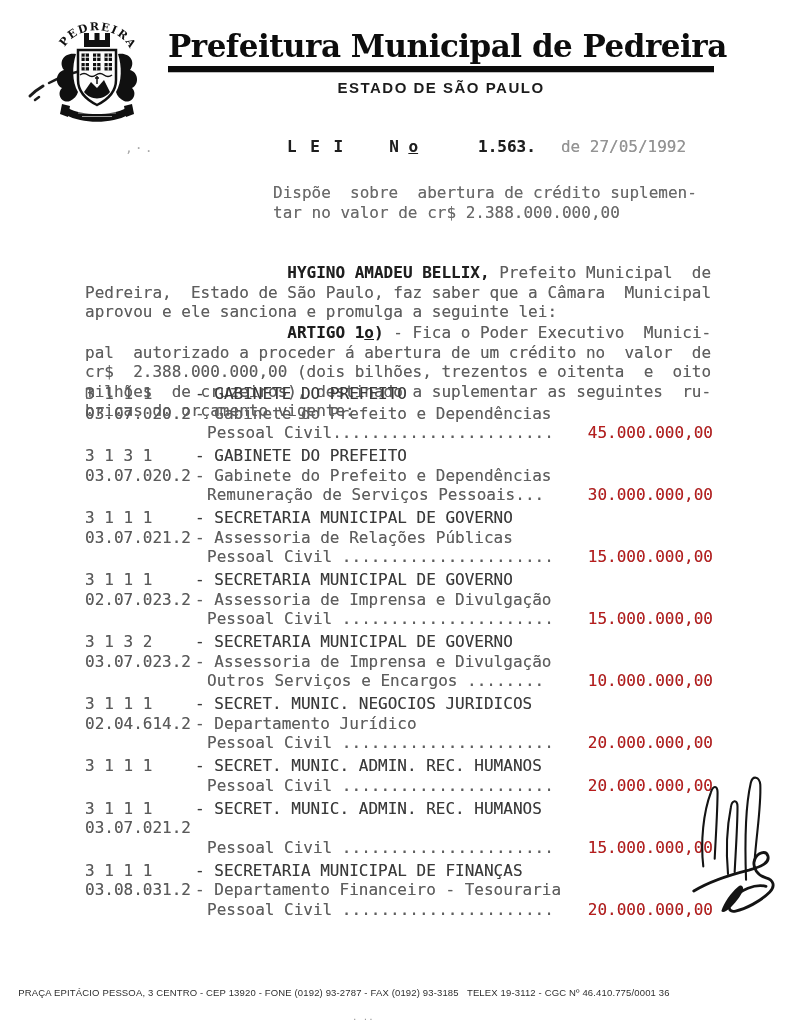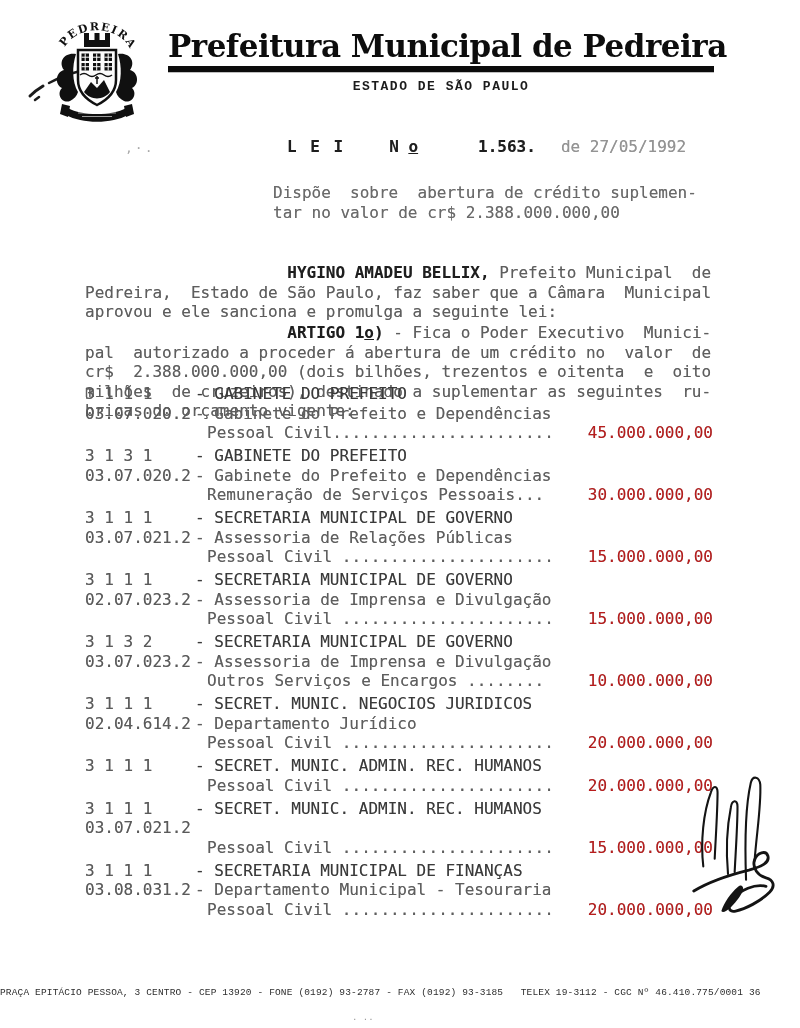--- a/index.html
+++ b/index.html
@@ -6,22 +6,22 @@
   .page{position:relative;width:800px;height:1028px;background:#ffffff;overflow:hidden;
         font-family:"DejaVu Sans Mono",monospace;}
 
   
   .coat{position:absolute;left:34px;top:12px;width:126px;height:110px;}
   .pen-mark{position:absolute;left:22px;top:50px;width:96px;height:56px;}
   .title-wrap{position:absolute;left:168px;top:28px;width:546px;text-align:center;}
   .title{font-family:"DejaVu Serif",serif;font-weight:bold;font-size:31px;line-height:36px;
          color:#0d0d0d;letter-spacing:-0.5px;white-space:nowrap;}
   .rule{margin-top:2px;height:6px;background:#0b0b0b;box-shadow:0 1px 0 rgba(0,0,0,.25);}
-  .subtitle{margin-top:7px;font-family:Liberation Mono, monospace;font-weight:bold;
-            font-size:13px;letter-spacing:1.5px;color:#1c1c1c;}
+  .subtitle{margin-top:7px;font-family:Liberation Sans, sans-serif;font-weight:bold;
+            font-size:15px;letter-spacing:1.5px;color:#1c1c1c;}
 
   
   .doc{position:absolute;left:85px;top:0;width:634px;font-size:16px;line-height:19.5px;
        color:#5e5e5e;text-shadow:0 0 0.5px rgba(90,90,90,.55);}
   .pre{white-space:pre;}
   .b{color:#1e1e1e;font-weight:bold;}
   .ord{text-decoration:underline;}
   .lei-artifact{position:absolute;left:125px;top:140px;color:#a9a9a9;font-size:13px;letter-spacing:2px;}
   .lei-line{position:absolute;top:137px;left:0;white-space:nowrap;}
   .lei-line .lei{margin-left:202px;letter-spacing:2px;}
@@ -39,21 +39,21 @@
   .col-code{flex:0 0 110px;color:#5a5a5a;white-space:pre;}
   .col-spacer{flex:0 0 122px;}
   .dept{color:#3a3a3a;white-space:pre;}
   .unit{color:#5e5e5e;white-space:pre;}
   .detail{color:#5e5e5e;white-space:pre;}
   .amount{margin-left:auto;padding-right:6px;color:#b91c1c;white-space:pre;}
 
   
   .signature{position:absolute;left:690px;top:770px;width:95px;height:150px;}
   .footer{position:absolute;top:987px;left:0;width:688px;text-align:center;white-space:pre;
-          font-family:Liberation Mono, monospace;font-size:9.5px;letter-spacing:0.15px;color:#2e2e2e;}
+          font-family:Liberation Sans, sans-serif;font-size:9.5px;letter-spacing:0.15px;color:#2e2e2e;}
   .footer-artifact{position:absolute;top:1012px;left:352px;font-size:9px;color:#9a9a9a;}
 </style>
 </head>
 <body>
 
 <div class="page">
 
   <svg class="pen-mark" viewBox="0 0 96 56">
     <g stroke="#1c1c1c" fill="none" stroke-linecap="round">
       <path stroke-width="3" d="M8,46 C12,42 16,39 21,36"></path>
@@ -251,21 +251,21 @@
     </div>
   </div>
 
   <div class="item">
     <div class="row">
       <span class="col-code">3 1 1 1</span>
       <span class="dept">- SECRETARIA MUNICIPAL DE FINANÇAS</span>
     </div>
     <div class="row">
       <span class="col-code">03.08.031.2</span>
-      <span class="unit">- Departamento Municipal - Tesouraria</span>
+      <span class="unit">- Departamento Financeiro - Tesouraria</span>
     </div>
     <div class="row">
       <span class="col-spacer"></span>
       <span class="detail">Pessoal Civil ......................</span>
       <span class="amount">20.000.000,00</span>
     </div>
   </div>
 </div>
   </div>
 

